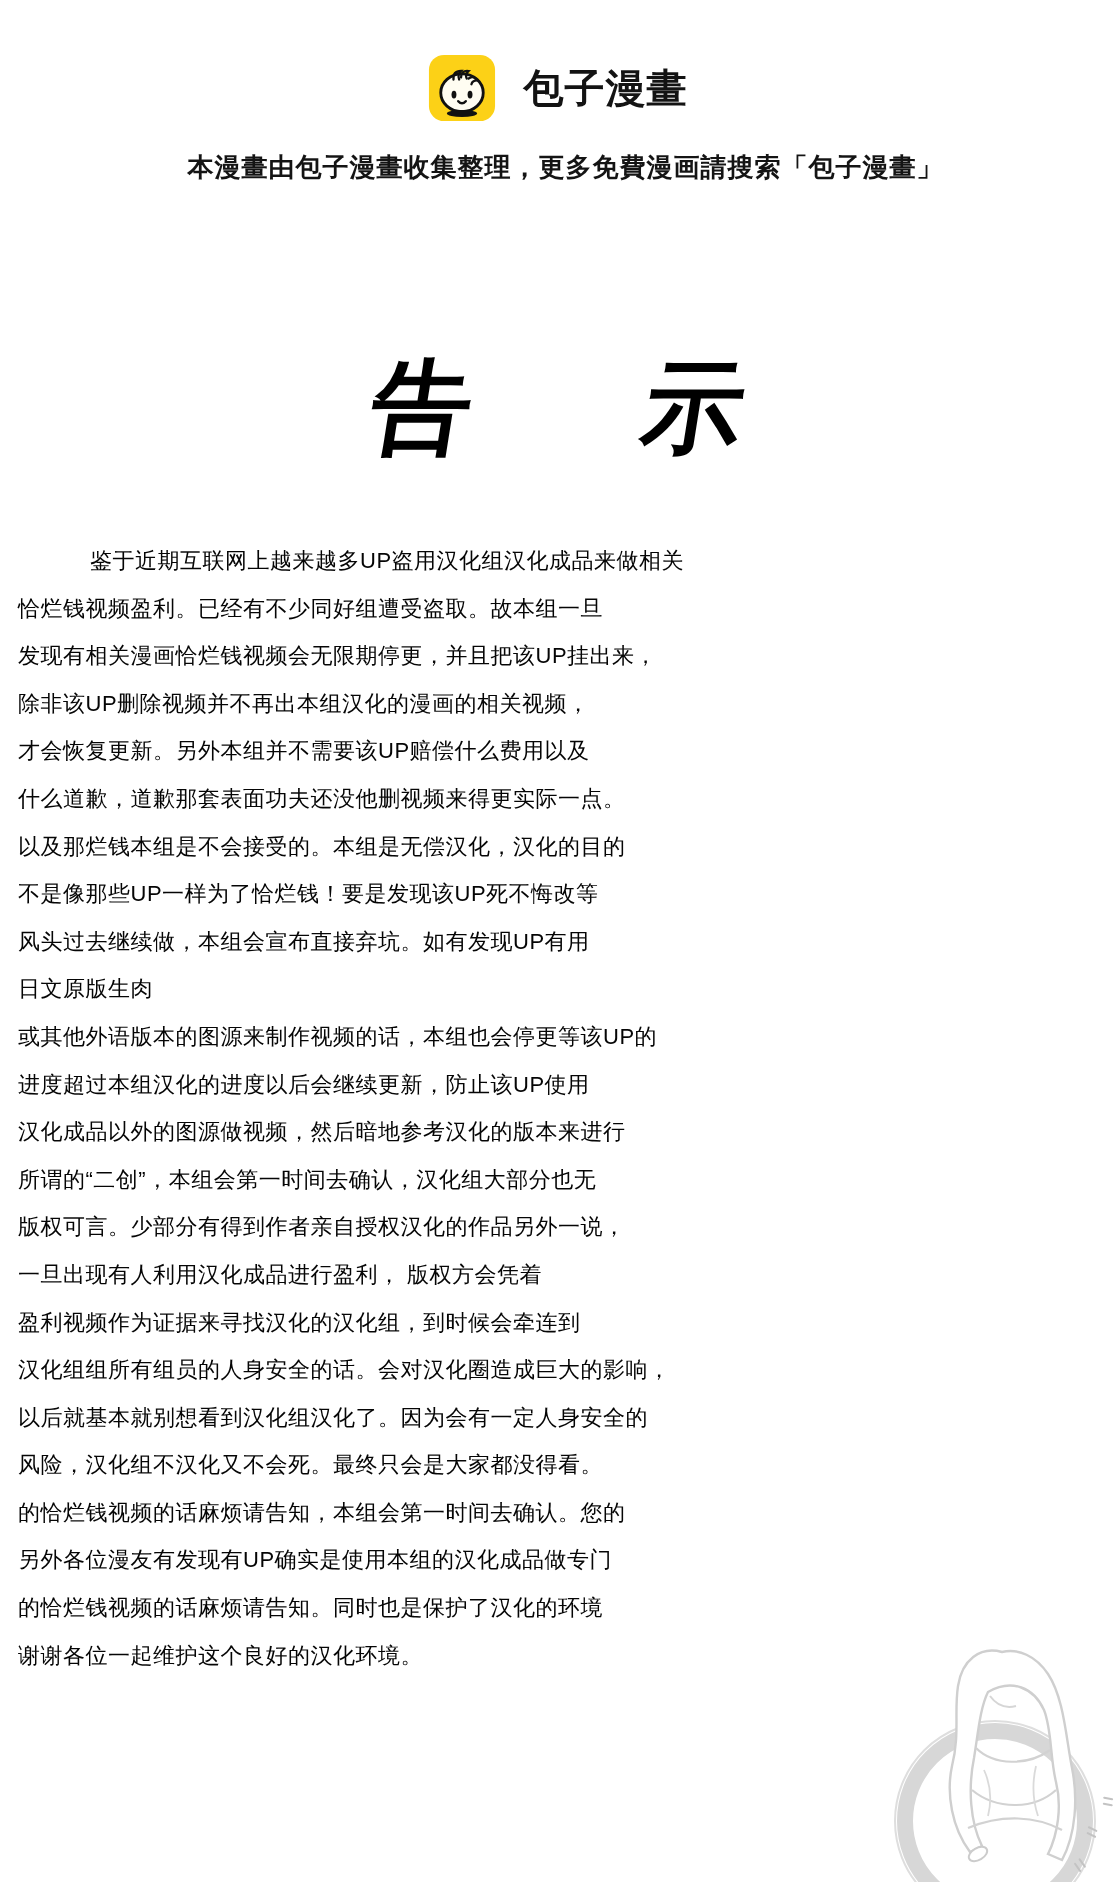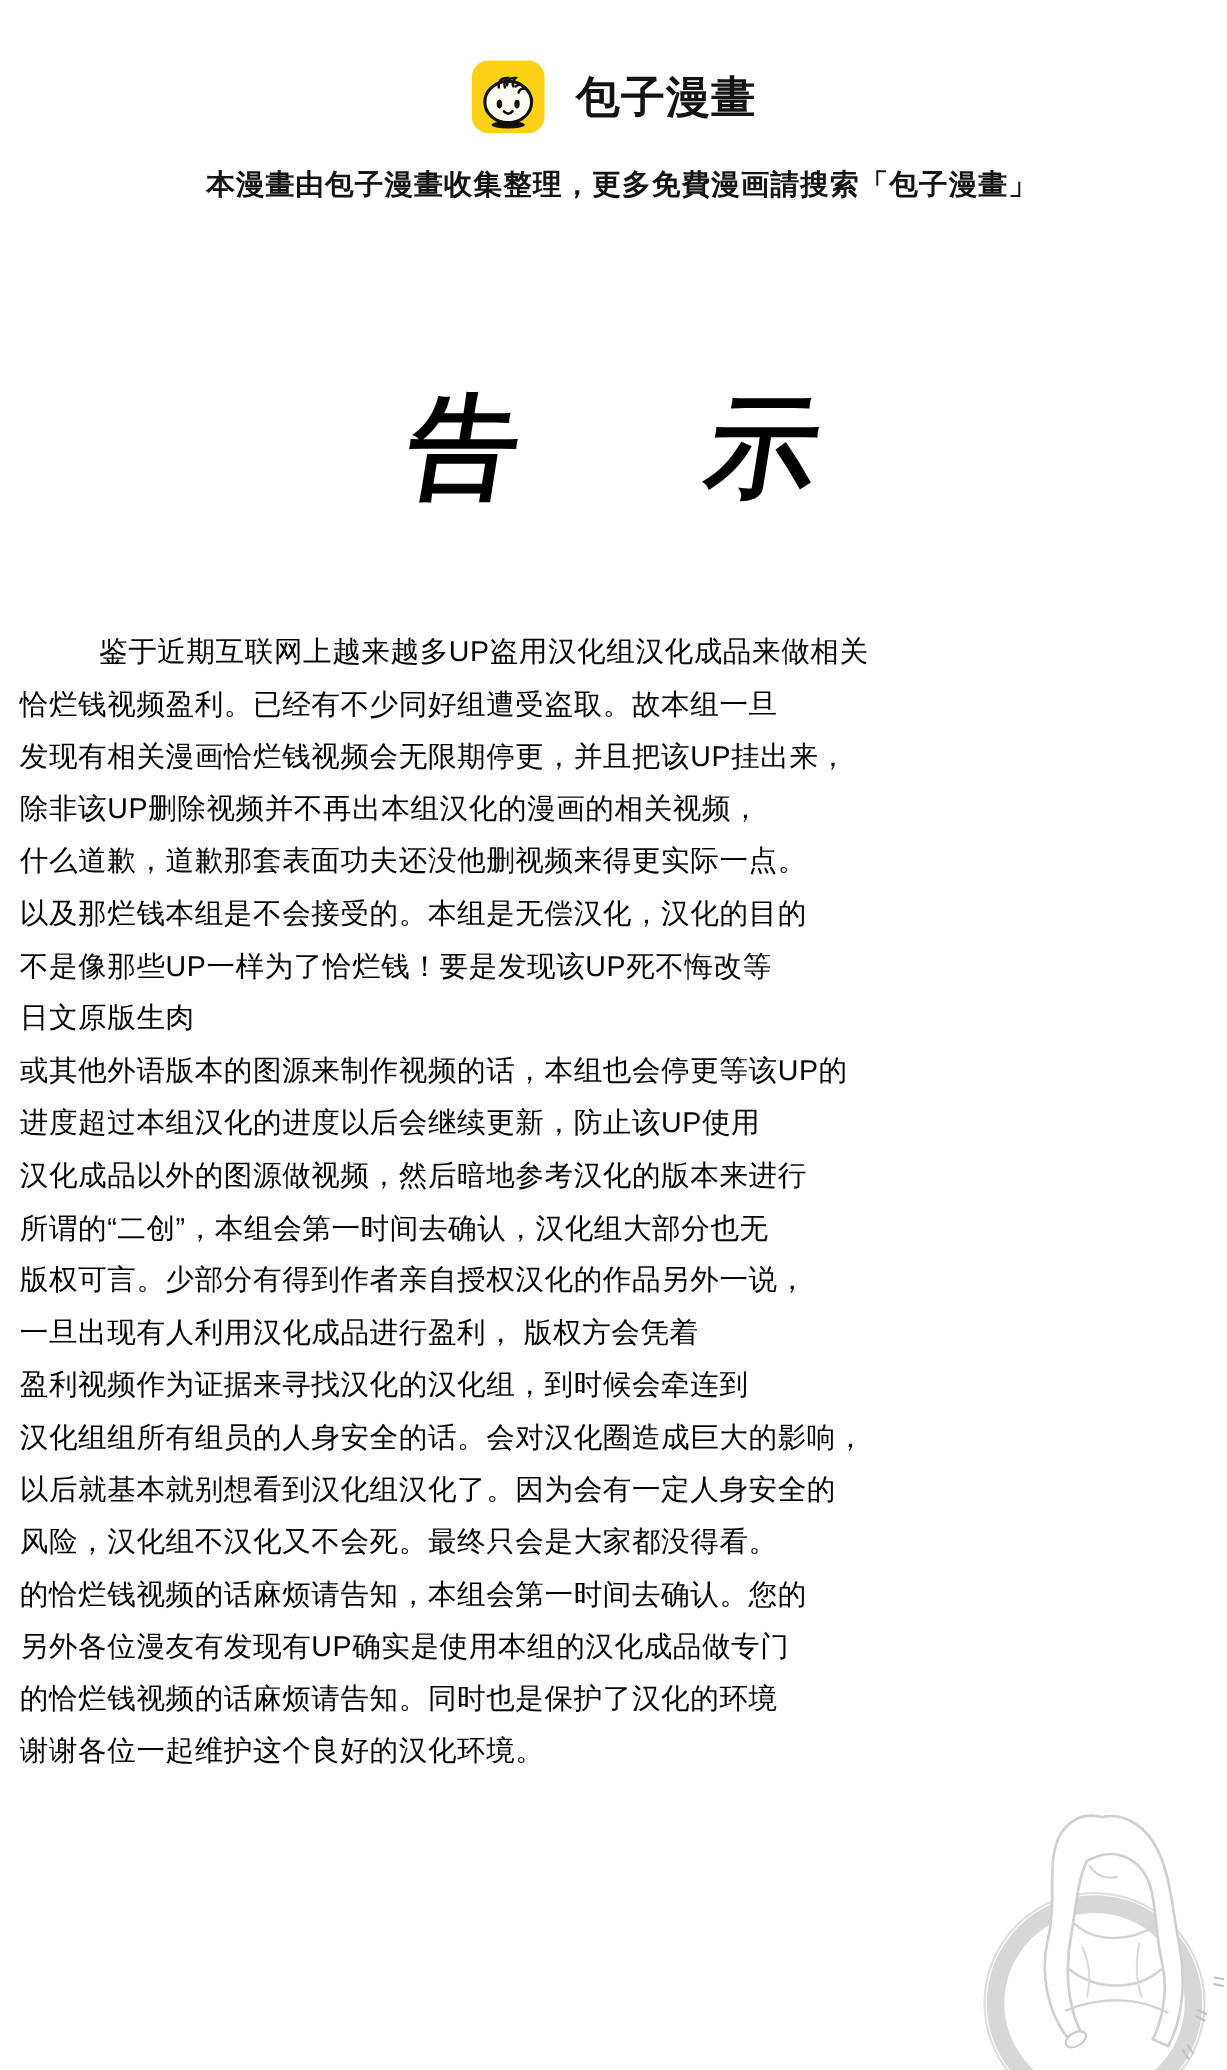--- a/index.html
+++ b/index.html
@@ -35,23 +35,23 @@
     line-height:1.0;
   }
   .notice-title .char{
     display:inline-block;
     transform:skewX(-9deg);
   }
   .notice-title .char + .char{margin-left:172px;}
   
   .notice-body{
     position:relative;z-index:2;
-    margin-top:112px;
+    margin-top:80px;
     padding-left:18px;padding-right:8px;
-    font-size:26px;font-weight:500;color:#050505;
+    font-size:22px;font-weight:500;color:#050505;
     line-height:47.6px;
     letter-spacing:0.5px;
   }
   .notice-body .line{white-space:nowrap;}
   .notice-body .line.indent{text-indent:72px;}
   
   .watermark{
     position:absolute;left:852px;top:1638px;
     width:300px;height:244px;
     z-index:1;
@@ -104,23 +104,25 @@
         <path d="M252,160 l8,1 M252,166 l8,1" transform="rotate(4 256 163)"></path>
       </g>
     </svg>
   </span>
 
   <div class="notice-body">
     <div class="line indent">鉴于近期互联网上越来越多UP盗用汉化组汉化成品来做相关</div>
     <div class="line">恰烂钱视频盈利。已经有不少同好组遭受盗取。故本组一旦</div>
     <div class="line">发现有相关漫画恰烂钱视频会无限期停更，并且把该UP挂出来，</div>
     <div class="line">除非该UP删除视频并不再出本组汉化的漫画的相关视频，</div>
+    <div class="line">才会恢复更新。另外本组并不需要该UP赔偿什么费用以及</div>
     <div class="line">什么道歉，道歉那套表面功夫还没他删视频来得更实际一点。</div>
     <div class="line">以及那烂钱本组是不会接受的。本组是无偿汉化，汉化的目的</div>
     <div class="line">不是像那些UP一样为了恰烂钱！要是发现该UP死不悔改等</div>
+    <div class="line">风头过去继续做，本组会宣布直接弃坑。如有发现UP有用</div>
     <div class="line">日文原版生肉</div>
     <div class="line">或其他外语版本的图源来制作视频的话，本组也会停更等该UP的</div>
     <div class="line">进度超过本组汉化的进度以后会继续更新，防止该UP使用</div>
     <div class="line">汉化成品以外的图源做视频，然后暗地参考汉化的版本来进行</div>
     <div class="line">所谓的“二创”，本组会第一时间去确认，汉化组大部分也无</div>
     <div class="line">版权可言。少部分有得到作者亲自授权汉化的作品另外一说，</div>
     <div class="line">一旦出现有人利用汉化成品进行盈利， 版权方会凭着</div>
     <div class="line">盈利视频作为证据来寻找汉化的汉化组，到时候会牵连到</div>
     <div class="line">汉化组组所有组员的人身安全的话。会对汉化圈造成巨大的影响，</div>
     <div class="line">以后就基本就别想看到汉化组汉化了。因为会有一定人身安全的</div>

